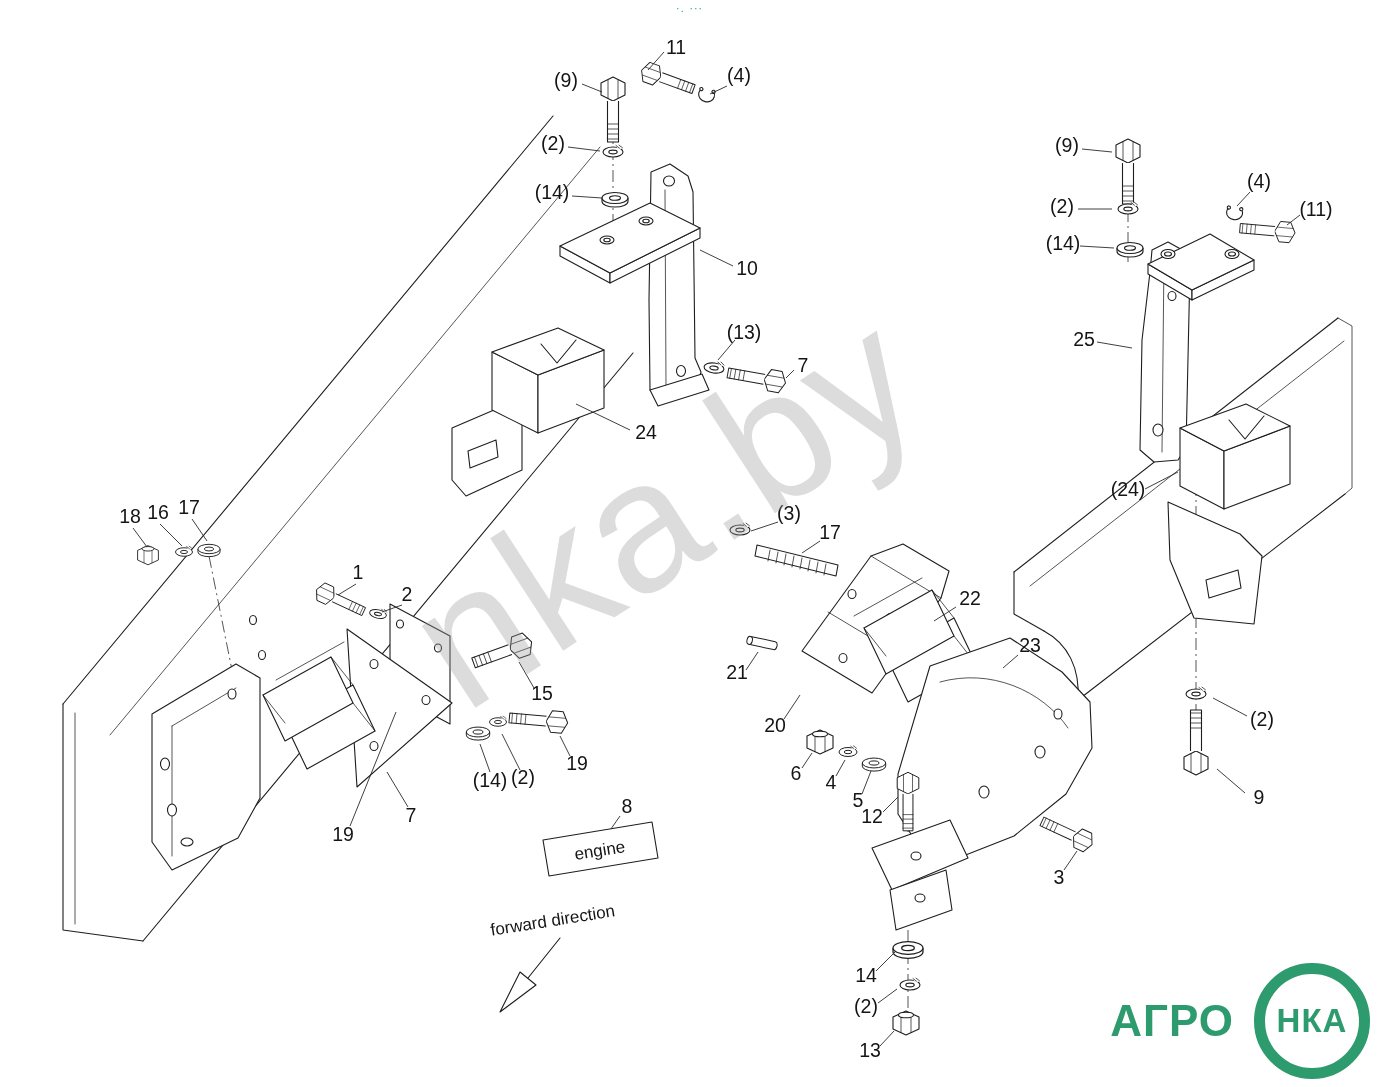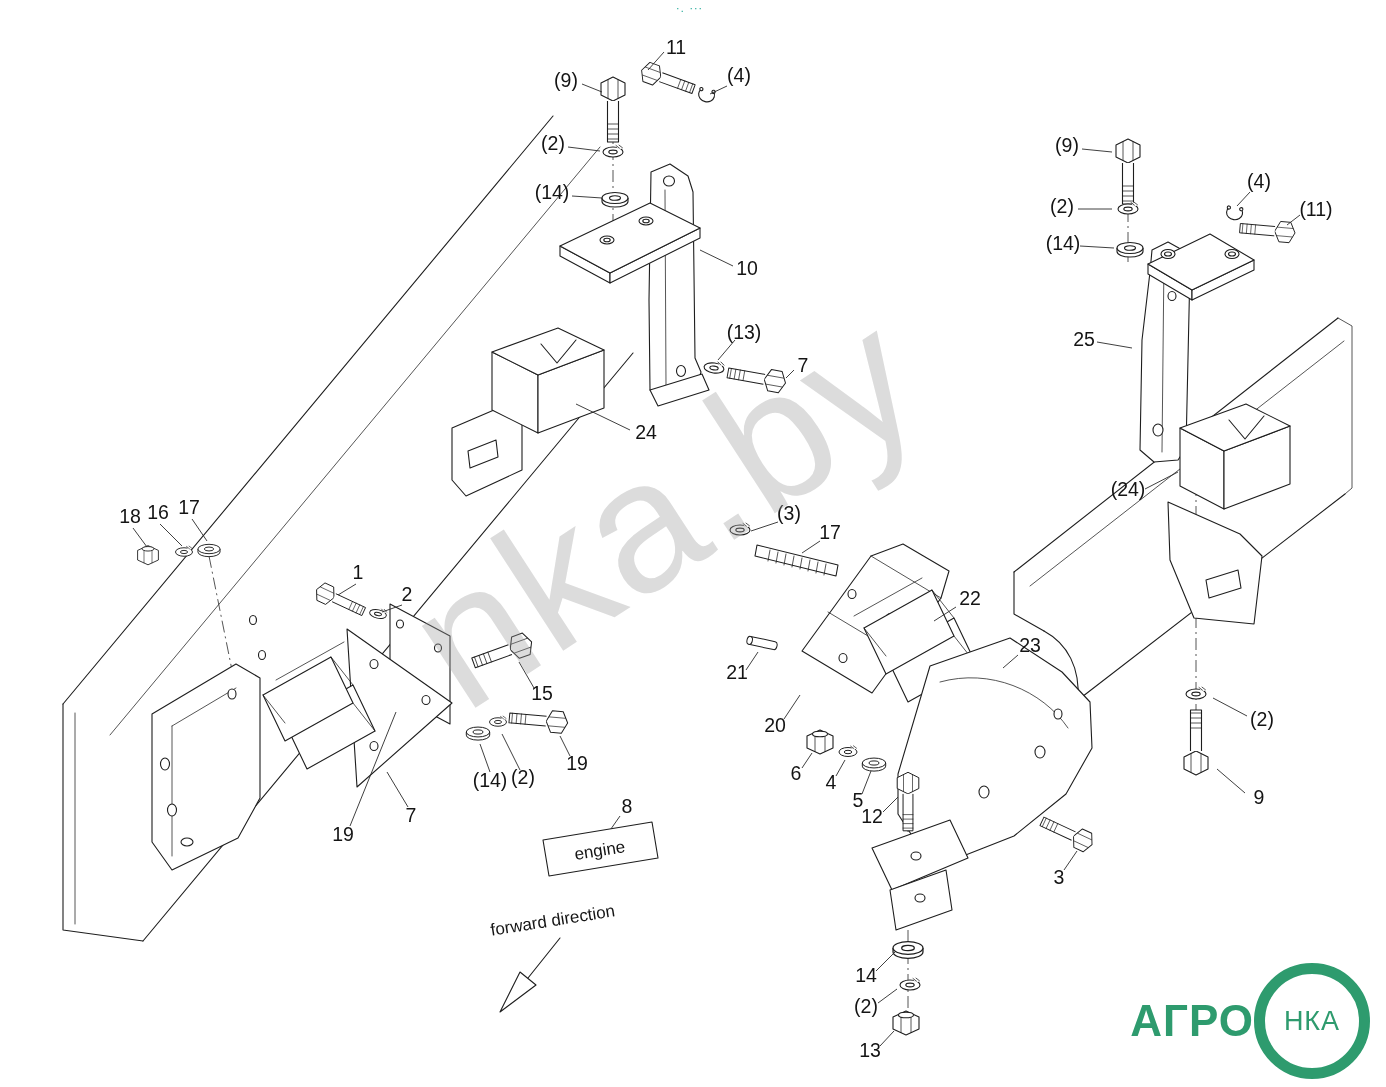--- a/index.html
+++ b/index.html
@@ -15,25 +15,25 @@
   .co{font:19.5px "Liberation Sans",sans-serif;fill:#141414;}
   .note{font:17px "Liberation Sans",sans-serif;fill:#141414;}
   
   .watermark{position:absolute;left:430px;top:555px;transform-origin:0 50%;
     transform:rotate(-33deg);font-size:185px;letter-spacing:2px;color:#9c9c9c;opacity:.35;
     white-space:nowrap;pointer-events:none;font-family:"Liberation Sans",sans-serif;}
   
   .topmarks{position:absolute;left:676px;top:2px;color:#2fae9e;font-size:11px;letter-spacing:1px;
     font-family:"DejaVu Sans",sans-serif;}
   
-  .logo{position:absolute;right:16px;bottom:8px;display:flex;align-items:center;gap:0;color:#2e9b6e;}
+  .logo{position:absolute;right:16px;bottom:8px;display:flex;align-items:center;gap:20px;color:#2e9b6e;}
   .logo-word{font-weight:bold;font-size:44px;letter-spacing:1px;}
   .logo-ring{width:116px;height:116px;border:11px solid #2e9b6e;border-radius:50%;
     background:#fff;display:flex;align-items:center;justify-content:center;box-sizing:border-box;}
-  .logo-badge{font-weight:normal;font-size:27px;letter-spacing:1px;}
+  .logo-badge{font-weight:bold;font-size:33px;letter-spacing:1px;}
 </style>
 </head>
 <body>
 
 <div class="stage">
 
 <svg width="1386" height="1087" viewBox="0 0 1386 1087">
   <defs>
     <g id="sym-bolt">
       <polygon class="fw" points="-12,-7 0,-13 12,-7 12,5 0,11 -12,5"></polygon>

